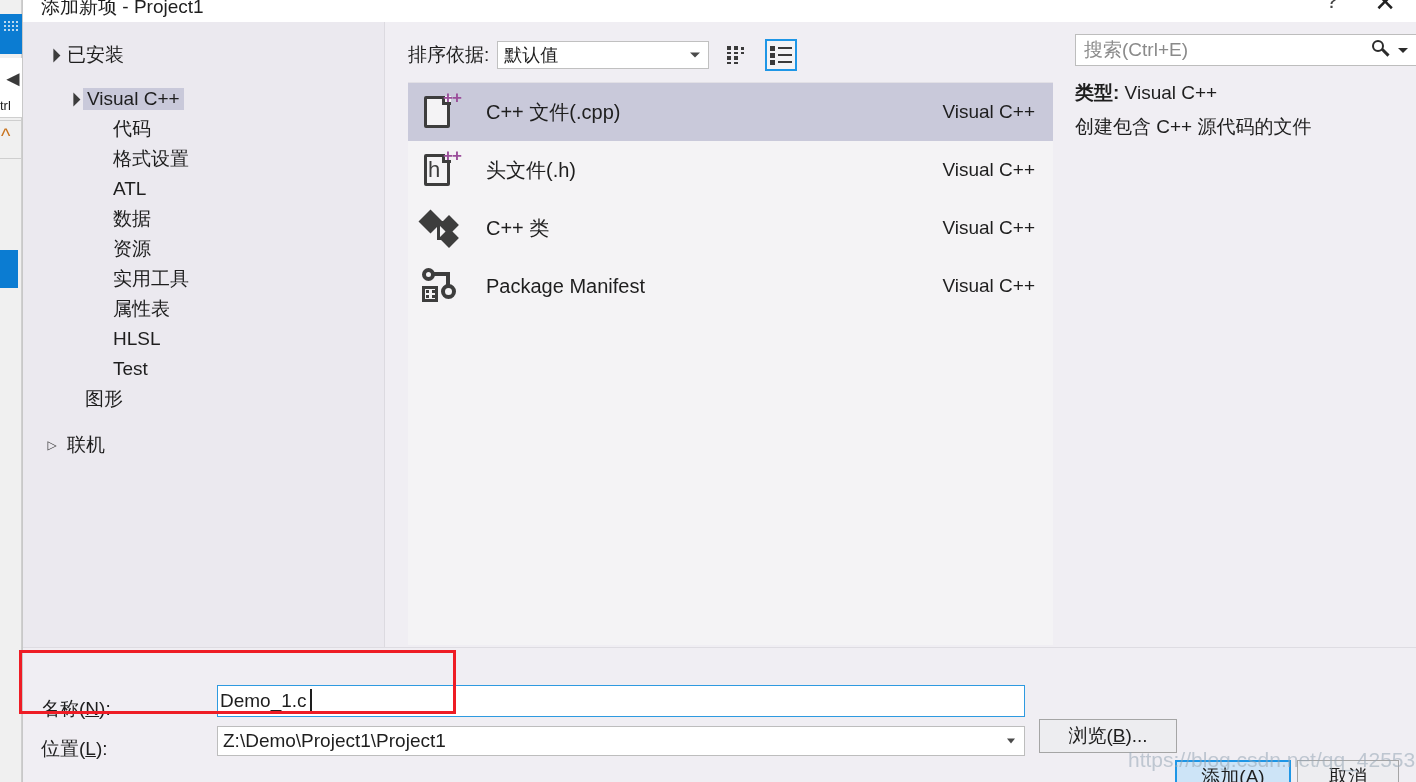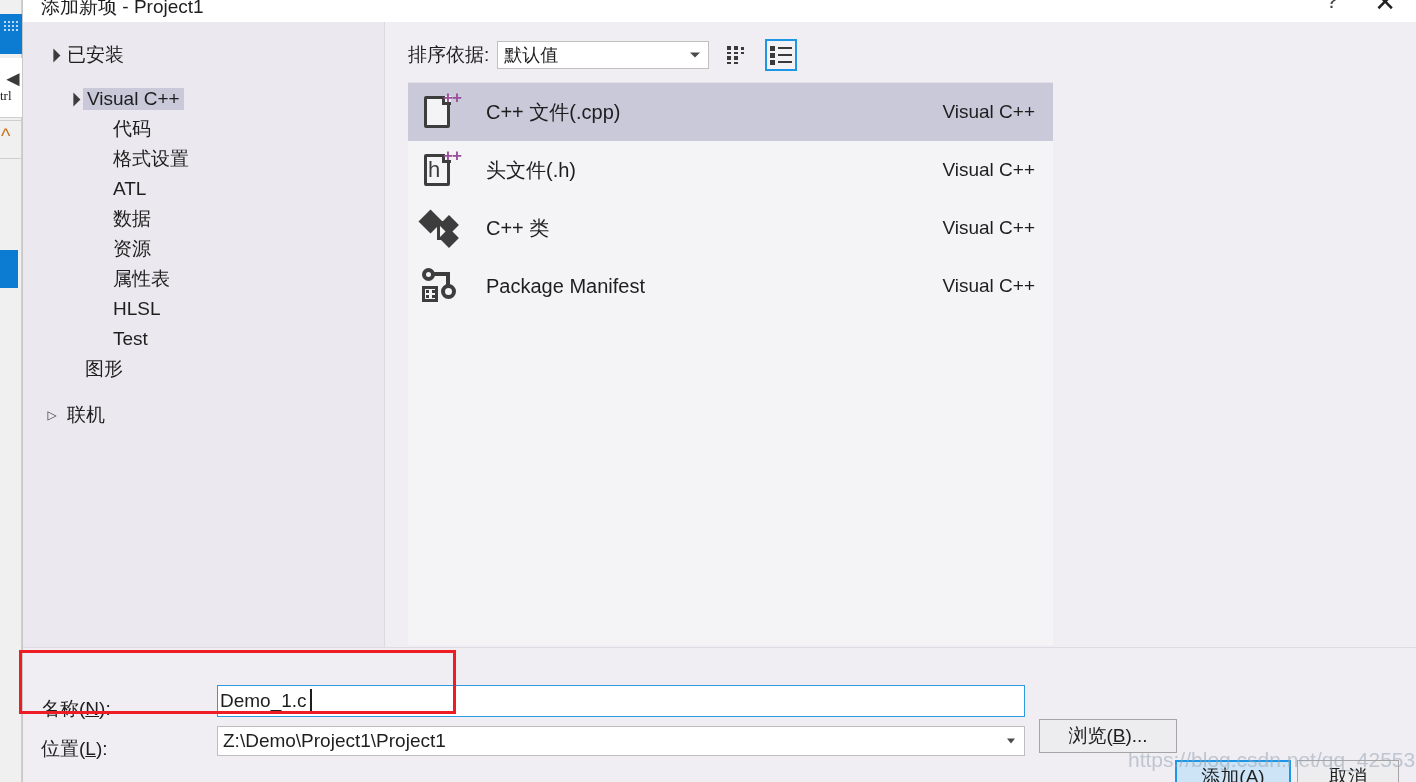--- a/index.html
+++ b/index.html
@@ -23,21 +23,21 @@
     position: absolute; left: 0; top: 0; width: 22px; height: 782px;
     background: #f0f0f0; border-right: 1px solid #cfcfcf;
   }
   .bg-blue-a { position: absolute; left: 0; top: 14px; width: 22px; height: 40px; background: #0b7cd2; }
   .bg-blue-b { position: absolute; left: 0; top: 250px; width: 18px; height: 38px; background: #0b7cd2; }
   .bg-dots { position:absolute; left:3px; top:20px; width:15px; height:12px;
      background-image: radial-gradient(circle, #bcd9ef 1px, transparent 1.2px);
      background-size: 4px 4px; }
   .bg-white-box { position:absolute; left:0; top:58px; width:22px; height:60px; background:#fff; border-bottom:1px solid #cfcfcf;}
   .bg-arrowish { position:absolute; left:2px; top:68px; font-size:22px; color:#3a3a3a; line-height:1; }
-  .bg-ctrl { position:absolute; left:0px; top:88px; font-size:13px; color:#222; font-family:Liberation Serif, serif;}
+  .bg-ctrl { position:absolute; left:0px; top:98px; font-size:13px; color:#222; font-family:Liberation Sans, sans-serif;}
   .bg-caret { position:absolute; left:1px; top:126px; font-size:20px; color:#c8731e; line-height:1; }
   .bg-hr1 { position:absolute; left:0; top:120px; width:22px; height:1px; background:#cfcfcf;}
   .bg-hr2 { position:absolute; left:0; top:158px; width:22px; height:1px; background:#cfcfcf;}
 
   
   .dialog {
     position: absolute; left: 22px; top: 0; width: 1394px; height: 782px;
     background: #ffffff;
     border-left: 1px solid #c8c8c8;
   }
@@ -309,20 +309,23 @@
           <span class="node-label">格式设置</span>
         </div>
         <div class="tree-node node-lv2">
           <span class="node-label">ATL</span>
         </div>
         <div class="tree-node node-lv2">
           <span class="node-label">数据</span>
         </div>
         <div class="tree-node node-lv2">
           <span class="node-label">资源</span>
+        </div>
+        <div class="tree-node node-lv2">
+          <span class="node-label">实用工具</span>
         </div>
         <div class="tree-node node-lv2">
           <span class="node-label">属性表</span>
         </div>
         <div class="tree-node node-lv2">
           <span class="node-label">HLSL</span>
         </div>
         <div class="tree-node node-lv2">
           <span class="node-label">Test</span>
         </div>
@@ -427,20 +430,36 @@
                 <span class="pp" style="left:10px;top:27px;width:3px;height:3px"></span>
               </span>
             </span>
             <span class="tpl-name">Package Manifest</span>
             <span class="tpl-kind">Visual C++</span>
           </div>
 
         </div>
       </div>
 
+      <div class="right-panel">
+        <div class="search-box">
+          <input class="search-input" type="text" placeholder="搜索(Ctrl+E)" style="">
+          <span class="search-ico">
+            <span class="cir"></span>
+              <span class="hnd"></span>
+          </span>
+          <span class="search-caret"></span>
+        </div>
+
+        <div class="info-type">
+          <b>类型:</b>
+          <span>Visual C++</span>
+        </div>
+        <div class="info-desc">创建包含 C++ 源代码的文件</div>
+      </div>
 
       <div class="bottom">
 
         <div class="form-row row-name">
           <span class="form-label"><span>名称(</span><u>N</u><span>):</span></span>
           <span class="name-wrap">
             <input class="name-input" type="text" value="Demo_1.c" style="">
             <span class="caret-bar"></span>
           </span>
         </div>

